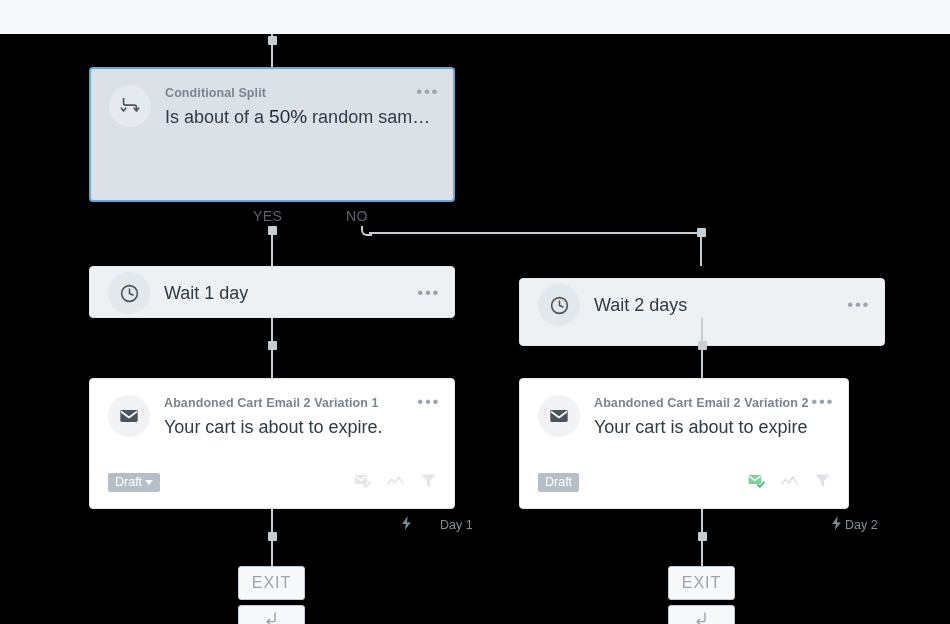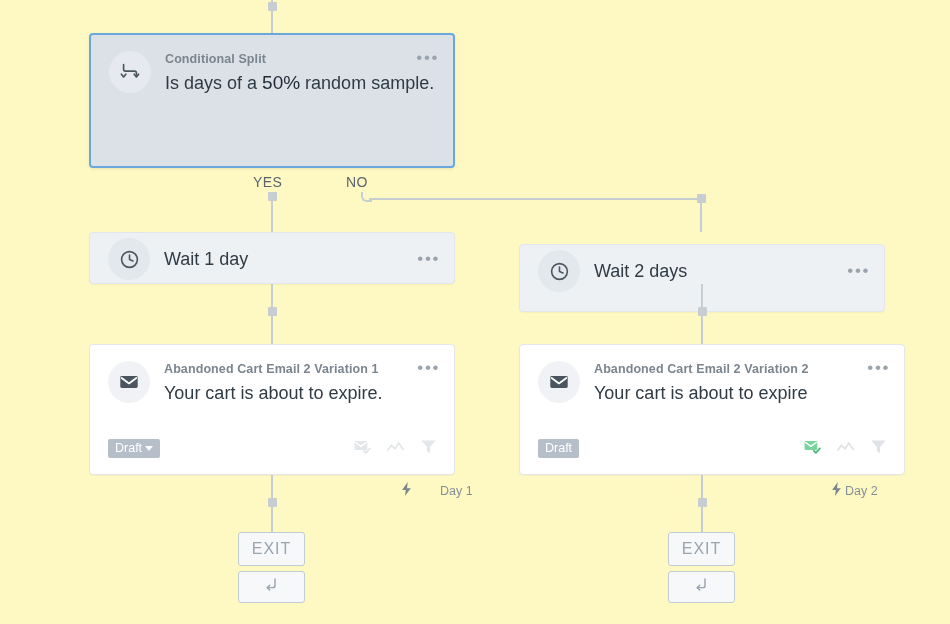--- a/index.html
+++ b/index.html
@@ -12,21 +12,22 @@
     height: 624px;
     position: relative;
     overflow: hidden;
     font-family: "Liberation Sans", sans-serif;
     -webkit-font-smoothing: antialiased;
   }
 
   #canvas {
     position: absolute;
     inset: 0;
-    background: #fef9c3;
+    background: #000000;
+    margin-top: 34px;
   }
 
   
   .conn-v {
     position: absolute;
     width: 2px;
     background: #c6cdd3;
   }
   .conn-h {
     position: absolute;
@@ -227,21 +228,21 @@
     <div class="card-head">
       <div class="icon-circle">
         <svg width="22" height="22" viewBox="0 0 24 24" fill="none" stroke="#4a555f" stroke-width="1.8" stroke-linecap="round" stroke-linejoin="round" aria-hidden="true">
           <path d="M5 4 L5 9 Q5 11 7 11 L17 11 Q19 11 19 13 L19 17"></path>
           <path d="M2.6 14.4 L5 17.4 L7.4 14.4"></path>
           <path d="M16.6 14.4 L19 17.4 L21.4 14.4"></path>
         </svg>
       </div>
       <div class="card-text">
         <div class="card-subtitle">Conditional Split</div>
-        <div class="card-title"><span>Is days of a </span><span class="pct">50%</span><span> random sample.</span></div>
+        <div class="card-title"><span>Is about of a </span><span class="pct">50%</span><span> random sample.</span></div>
       </div>
     </div>
     <div class="dots">•••</div>
   </div>
 
   <div class="branch-label" style="left:253px; top:174px;">YES</div>
   <div class="branch-label" style="left:346px; top:174px;">NO</div>
 
   <div class="conn-v" style="left:271px; top:192px; height:40px;"></div>
   <div class="conn-node" style="left:268px; top:192px;"></div>
@@ -326,21 +327,21 @@
 
   <div class="day-label" style="left:401px; top:482px;gap:28px;">
     <span class="bolt">
       <svg width="11" height="14" viewBox="0 0 12 16" aria-hidden="true">
         <path d="M7.4 0 L1 9 L5.2 9 L4.2 16 L11 7 L6.6 7 Z" fill="#7c868f"></path>
       </svg>
     </span>
     <span>Day 1</span>
   </div>
 
-  <div class="card" style="left:519px; top:344px; width:386px; height:131px;">
+  <div class="card" style="left:519px; top:344px; width:330px; height:131px;">
     <div class="card-head">
       <div class="icon-circle">
         <svg width="22" height="22" viewBox="0 0 24 24" aria-hidden="true">
           <rect x="2.5" y="5.5" width="19" height="13" rx="1.6" fill="#4a555f"></rect>
           <path d="M4 7.6 L12 13.6 L20 7.6" fill="none" stroke="#ffffff" stroke-width="1.9" stroke-linecap="round" stroke-linejoin="round"></path>
         </svg>
       </div>
       <div class="card-text">
         <div class="card-subtitle">Abandoned Cart Email 2 Variation 2</div>
         <div class="card-title">Your cart is about to expire</div>

